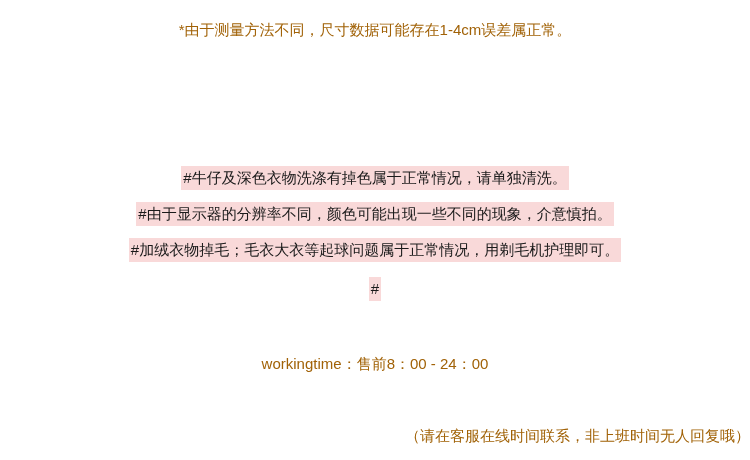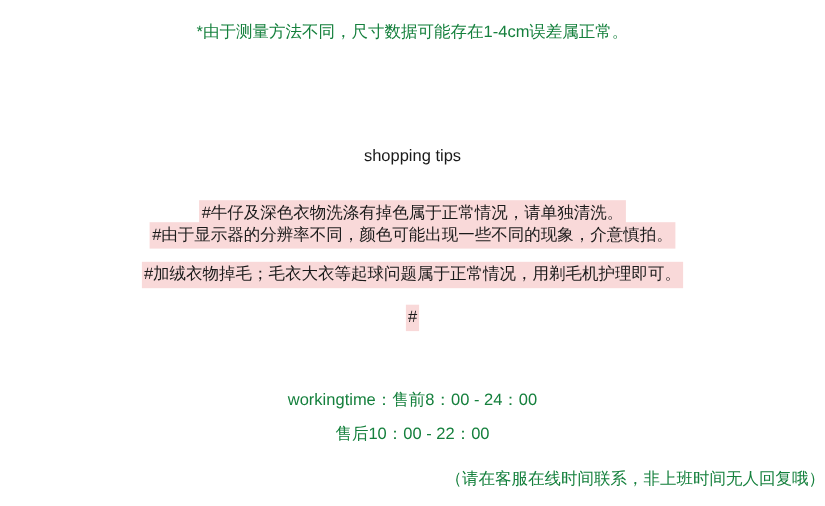--- a/index.html
+++ b/index.html
@@ -17,21 +17,21 @@
   .page {
     position: relative;
     width: 750px;
     height: 460px;
   }
   .line {
     width: 100%;
     text-align: center;
     font-size: 15px;
     line-height: 1.4;
-    color: #15803d;
+    color: #a16207;
   }
   .disclaimer {
     position: absolute;
     top: 19px;
     left: 0;
     font-size: 15px;
   }
   .tips-title {
     position: absolute;
     top: 131px;
@@ -46,21 +46,21 @@
     text-align: center;
   }
   .tip-row span.hl {
     display: inline-block;
     background: #f9d9d9;
     color: #1a1a1a;
     font-size: 15px;
     padding: 2px 2px;
     line-height: 1.35;
   }
-  .tip-1 { top: 166px; margin-top: 16px; }
+  .tip-1 { top: 166px; }
   .tip-2 { top: 202px; }
   .tip-3 { top: 238px; }
   .tip-4 { top: 277px; }
   .worktime-1 {
     position: absolute;
     top: 353px;
     left: 0;
     text-align: center;
   }
   .worktime-2 {
@@ -75,37 +75,35 @@
     text-align: right;
   }
 </style>
 </head>
 <body>
 
 <div class="page">
 
   <div class="line disclaimer">*由于测量方法不同，尺寸数据可能存在1-4cm误差属正常。</div>
 
-  <div class="line tips-title">shopping tips</div>
 
   <div class="tip-row tip-1">
     <span class="hl">#牛仔及深色衣物洗涤有掉色属于正常情况，请单独清洗。</span>
   </div>
 
   <div class="tip-row tip-3">
     <span class="hl">#加绒衣物掉毛；毛衣大衣等起球问题属于正常情况，用剃毛机护理即可。</span>
   </div>
 
   <div class="tip-row tip-2">
     <span class="hl">#由于显示器的分辨率不同，颜色可能出现一些不同的现象，介意慎拍。</span>
   </div>
 
   <div class="tip-row tip-4">
     <span class="hl">#</span>
   </div>
 
   <div class="line worktime-1">workingtime：售前8：00 - 24：00</div>
 
-  <div class="line worktime-2">售后10：00 - 22：00</div>
 
   <div class="line note">（请在客服在线时间联系，非上班时间无人回复哦）</div>
 
 </div>
 
 </body></html>

